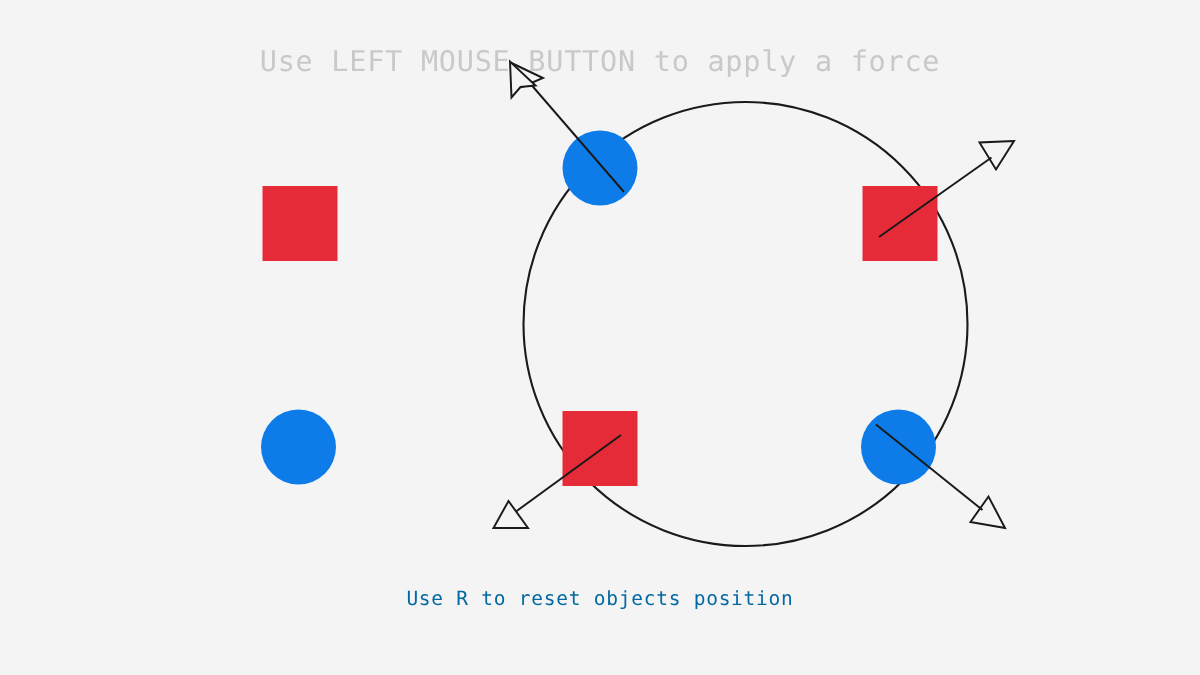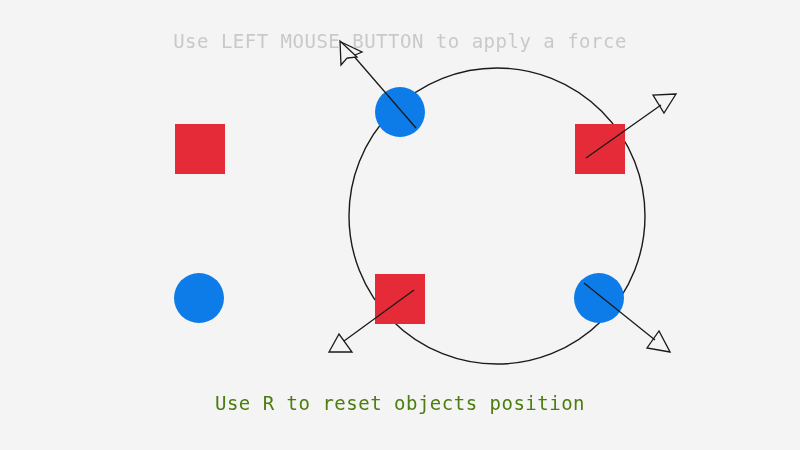--- a/index.html
+++ b/index.html
@@ -91,15 +91,15 @@
       <polygon points="670,352 647,348 659,331" fill="none" stroke="#1a1a1a" stroke-width="1.3" stroke-linejoin="miter"></polygon>
     </g>
 
     <g>
       <polygon points="340,41 341,65 347,58 357,57" fill="#f4f4f4" stroke="#1a1a1a" stroke-width="1.3" stroke-linejoin="miter"></polygon>
     </g>
   </svg>
 
   <div class="hint" id="hint-top" style="color: rgb(201, 201, 201); font-size: 19px;">Use LEFT MOUSE BUTTON to apply a force</div>
 
-  <div class="hint" id="hint-bottom" style="color: #4d7c0f; font-size: 19px;">Use R to reset objects position</div>
+  <div class="hint" id="hint-bottom" style="color: #0369a1; font-size: 13px;">Use R to reset objects position</div>
 
 </div>
 
 </body></html>

